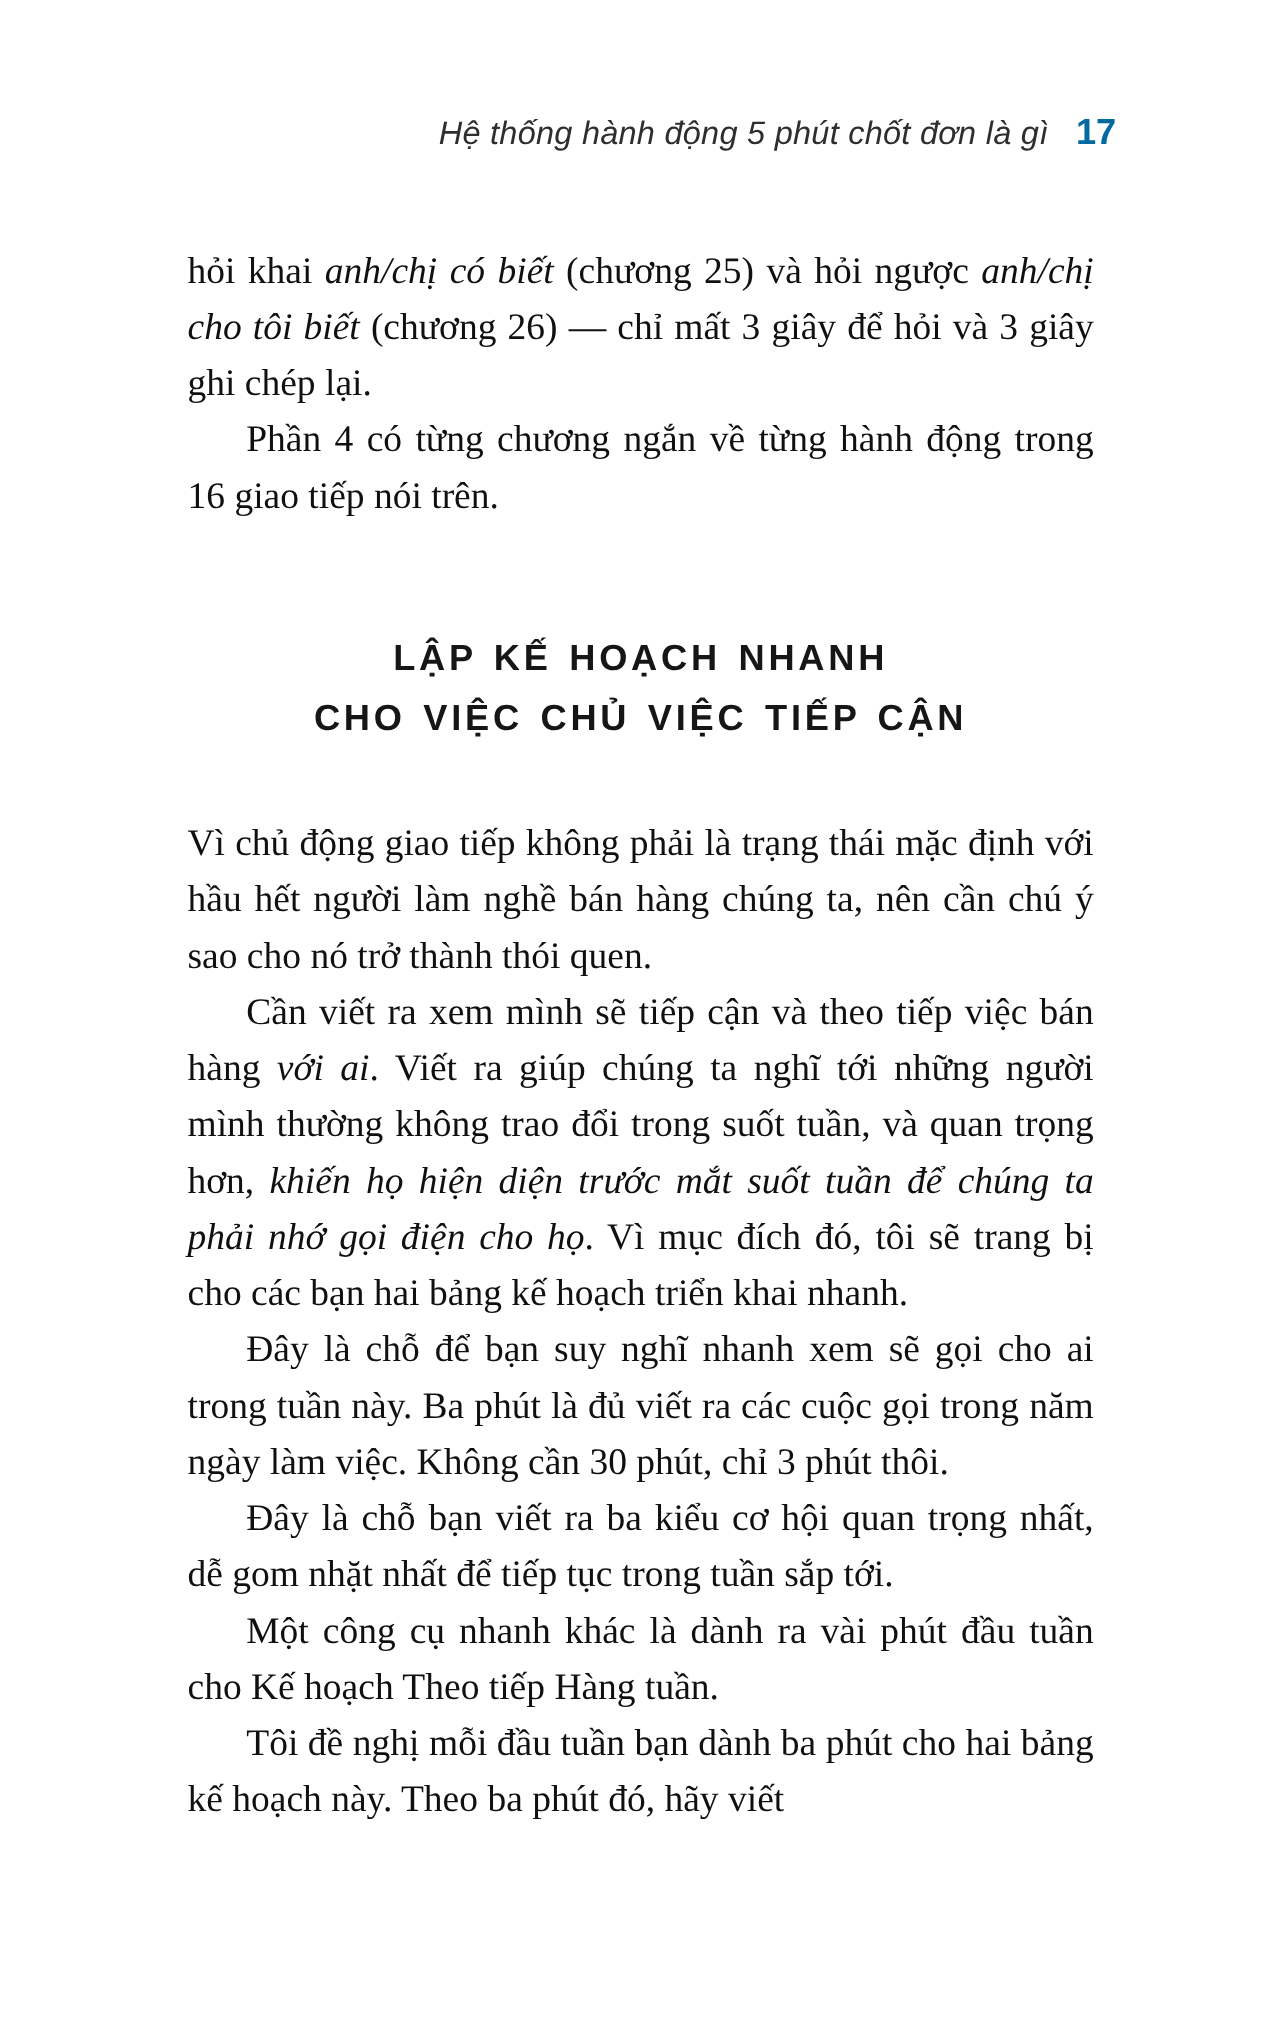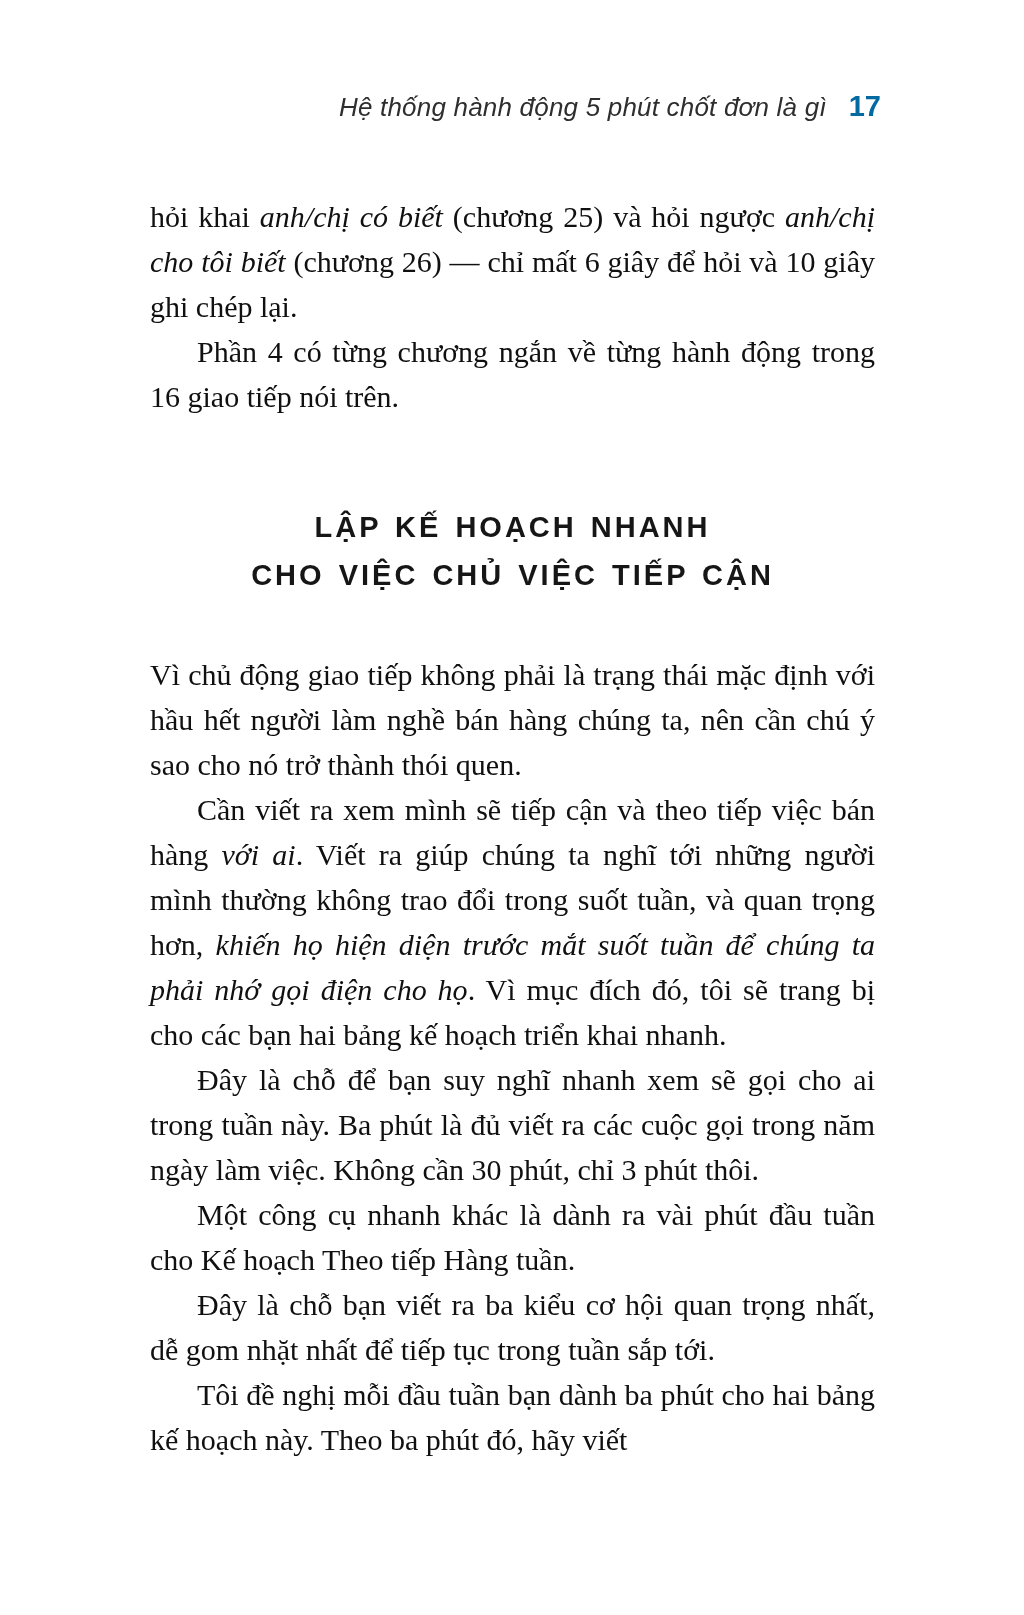--- a/index.html
+++ b/index.html
@@ -12,21 +12,21 @@
     width: 1024px;
     height: 1615px;
     background: #ffffff;
     overflow: hidden;
     font-family: "Liberation Serif", serif;
     color: #101010;
   }
   .page-header {
     position: absolute;
     top: 90px;
-    left: 156px;
+    left: 168px;
     width: 725px;
     display: flex;
     justify-content: flex-end;
     align-items: baseline;
     gap: 22px;
     font-family: "Liberation Sans", sans-serif;
     white-space: nowrap;
   }
   .running-title {
     font-style: italic;
@@ -78,33 +78,33 @@
 <div class="page">
 
   <header class="page-header">
     <span class="running-title">Hệ thống hành động 5 phút chốt đơn là gì</span>
     <span class="page-number">17</span>
   </header>
 
   <main class="body-column">
 
     <div id="paras-before">
-        <p class="para"><span>hỏi khai </span><em>anh/chị có biết</em><span> (chương 25) và hỏi ngược </span><em>anh/chị cho tôi biết</em><span> (chương 26) — chỉ mất 6 giây để hỏi và 10 giây ghi chép lại.</span></p>
+        <p class="para"><span>hỏi khai </span><em>anh/chị có biết</em><span> (chương 25) và hỏi ngược </span><em>anh/chị cho tôi biết</em><span> (chương 26) — chỉ mất 3 giây để hỏi và 3 giây ghi chép lại.</span></p>
         <p class="para indent"><span>Phần 4 có từng chương ngắn về từng hành động trong 16 giao tiếp nói trên.</span></p>
       </div>
 
     <h2 class="section-heading">
       <span>LẬP KẾ HOẠCH NHANH</span><br>
       <span>CHO VIỆC CHỦ VIỆC TIẾP CẬN</span>
     </h2>
 
     <div id="paras-after">
         <p class="para"><span>Vì chủ động giao tiếp không phải là trạng thái mặc định với hầu hết người làm nghề bán hàng chúng ta, nên cần chú ý sao cho nó trở thành thói quen.</span></p>
         <p class="para indent"><span>Cần viết ra xem mình sẽ tiếp cận và theo tiếp việc bán hàng </span><em>với ai</em><span>. Viết ra giúp chúng ta nghĩ tới những người mình thường không trao đổi trong suốt tuần, và quan trọng hơn, </span><em>khiến họ hiện diện trước mắt suốt tuần để chúng ta phải nhớ gọi điện cho họ</em><span>. Vì mục đích đó, tôi sẽ trang bị cho các bạn hai bảng kế hoạch triển khai nhanh.</span></p>
         <p class="para indent"><span>Đây là chỗ để bạn suy nghĩ nhanh xem sẽ gọi cho ai trong tuần này. Ba phút là đủ viết ra các cuộc gọi trong năm ngày làm việc. Không cần 30 phút, chỉ 3 phút thôi.</span></p>
+        <p class="para indent"><span>Đây là chỗ bạn viết ra ba kiểu cơ hội quan trọng nhất, dễ gom nhặt nhất để tiếp tục trong tuần sắp tới.</span></p>
         <p class="para indent"><span>Một công cụ nhanh khác là dành ra vài phút đầu tuần cho Kế hoạch Theo tiếp Hàng tuần.</span></p>
-        <p class="para indent"><span>Đây là chỗ bạn viết ra ba kiểu cơ hội quan trọng nhất, dễ gom nhặt nhất để tiếp tục trong tuần sắp tới.</span></p>
         <p class="para indent"><span>Tôi đề nghị mỗi đầu tuần bạn dành ba phút cho hai bảng kế hoạch này. Theo ba phút đó, hãy viết</span></p>
       </div>
 
   </main>
 
 </div>
 
 </body></html>

